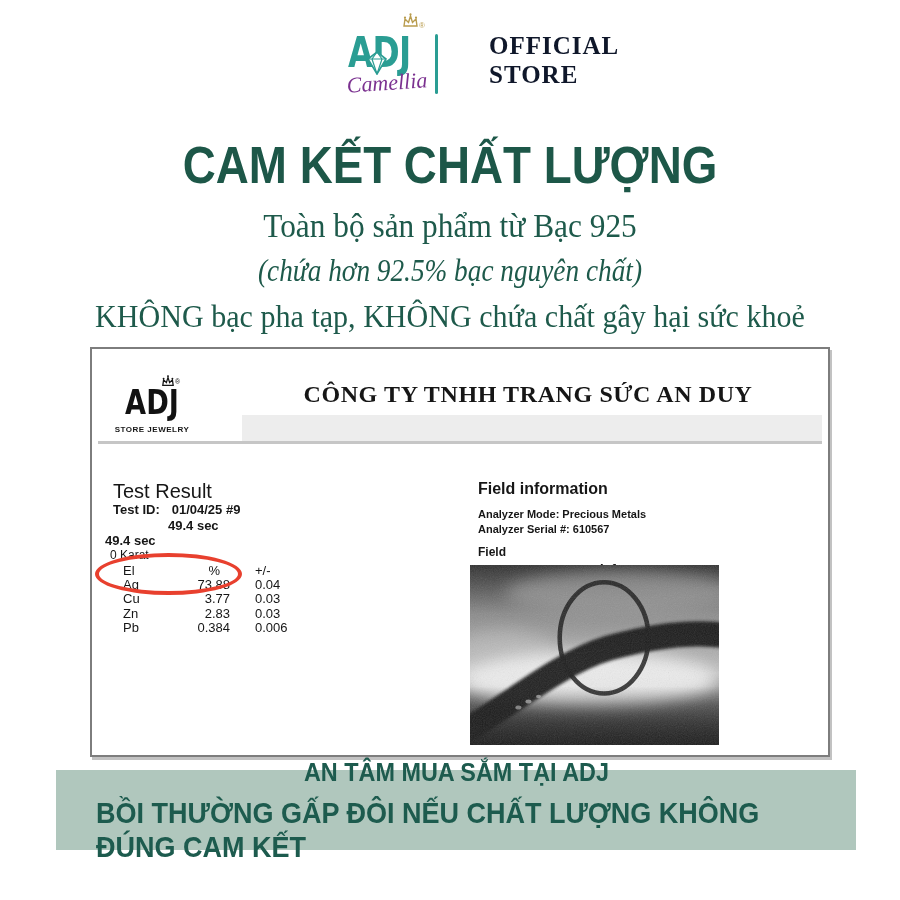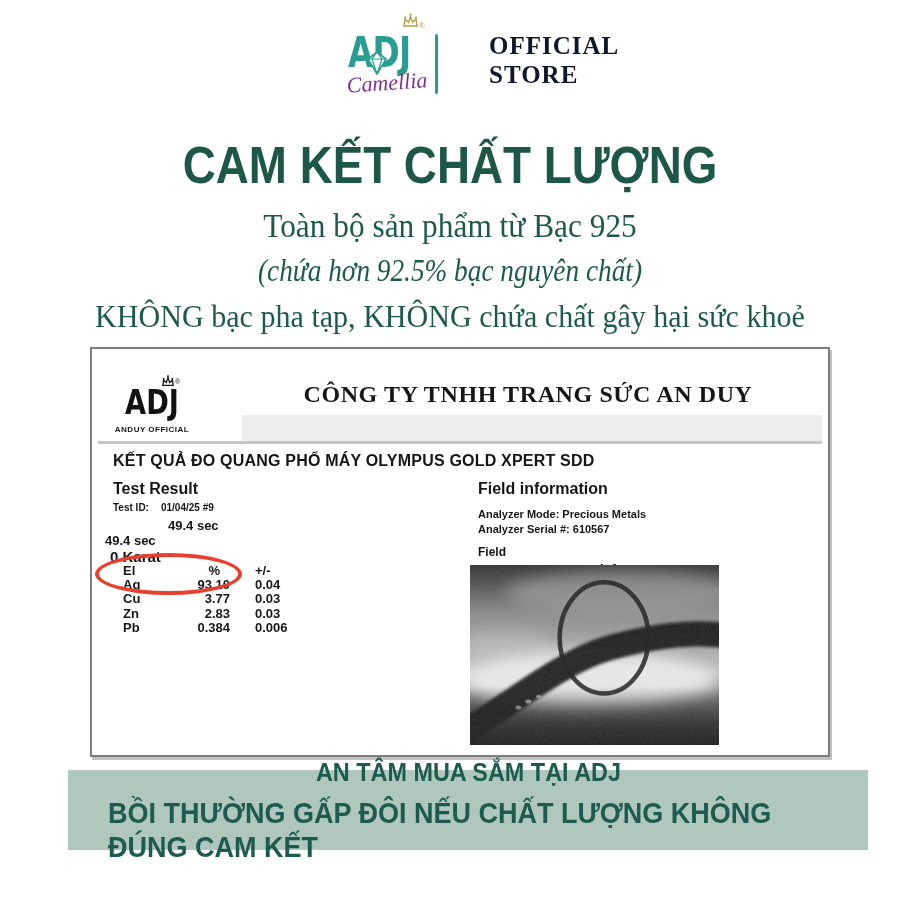--- a/index.html
+++ b/index.html
@@ -48,46 +48,46 @@
                    font-family:"DejaVu Sans",sans-serif; font-size:34px; font-weight:600;
                    color:#121212; transform:scaleX(.8); transform-origin:center; line-height:1.05; }
   .cert-logo-sub { position:absolute; left:-6px; top:52px; width:88px; font-size:8px;
                    letter-spacing:.5px; font-weight:600; color:#161616; }
   .cert-company { left:156px; top:32px; width:560px; text-align:center;
                   font-family:"Liberation Serif",serif; font-weight:bold; font-size:24px;
                   letter-spacing:.6px; white-space:nowrap; }
   .scan-band { left:150px; top:66px; width:580px; height:26px; background:#ededed; }
   .header-rule { left:6px; top:92px; width:724px; height:3px; background:#c6c6c6; }
   .report-title { left:21px; top:103px; font-size:16px; font-weight:bold; letter-spacing:.2px; }
-  .tr-head { left:21px; top:131px; font-size:16px; font-weight:bold; }
-  .tid-row { left:21px; top:153px; font-size:10px; font-weight:600; }
+  .tr-head { left:21px; top:131px; font-size:20px; font-weight:normal; }
+  .tid-row { left:21px; top:153px; font-size:13px; font-weight:600; }
   .tid-row span { position:static; }
   .tid-val { margin-left:12px; }
   .tid-time { left:76px; top:169px; font-size:13px; font-weight:600; }
   .duration { left:13px; top:184px; font-size:13px; font-weight:600; }
-  .karat { left:18px; top:199px; font-size:15px; font-weight:700; }
-
-  .el-table { left:31px; top:215px; font-size:13px; font-weight:700; line-height:14.2px; }
+  .karat { left:18px; top:199px; font-size:12px; font-weight:400; }
+
+  .el-table { left:31px; top:215px; font-size:13px; font-weight:400; line-height:14.2px; }
   .el-row { position:static; display:grid; grid-template-columns:69px 38px 85px; }
   .el-row .c2 { text-align:right; }
   .el-row .c2.hdr { padding-right:10px; }
   .el-row .c3 { padding-left:25px; }
   .el-row span { position:static; }
   .red-oval { left:3px; top:204px; width:147px; height:42px; border:4px solid #e8402e;
               border-radius:50%; background:transparent; }
 
   .ti-head { left:386px; top:131px; font-size:16px; font-weight:bold; }
   .ti-mode { left:386px; top:159px; font-size:11px; font-weight:600; }
   .ti-serial { left:386px; top:174px; font-size:11px; font-weight:600; }
   .ti-field { left:386px; top:196px; font-size:12px; font-weight:600; }
   .ti-info { left:508px; top:212px; font-size:13px; font-weight:600; }
   .photo { left:378px; top:216px; width:249px; height:180px; }
 
   
-  .banner { position:absolute; left:68px; top:770px; width:800px; height:80px;
+  .banner { position:absolute; left:56px; top:770px; width:800px; height:80px;
             background:#b0c7bd; color:#1d5b4e; display:flex; flex-direction:column;
             justify-content:center; align-items:center; gap:8px; }
   .banner-1 { font-size:26px; font-weight:bold; transform:scaleX(.9); }
   .banner-2 { font-size:30px; font-weight:bold; transform:scaleX(.9); }
 </style>
 </head>
 <body>
 
 <div class="page">
 
@@ -121,46 +121,45 @@
 
     <div class="cert-logo">
       <svg class="cert-logo-crown" width="14" height="12" viewBox="0 0 17 15">
         <path d="M2 13 L3 6 L6.5 9.5 L8.5 3 L10.5 9.5 L14 6 L15 13 Z" fill="none" stroke="#161616" stroke-width="1.6"></path>
         <circle cx="3" cy="4.5" r="1.2" fill="#161616"></circle>
           <circle cx="8.5" cy="1.4" r="1.2" fill="#161616"></circle>
           <circle cx="14" cy="4.5" r="1.2" fill="#161616"></circle>
       </svg>
       <div class="cert-logo-reg">®</div>
       <div class="cert-logo-adj">ADJ</div>
-      <div class="cert-logo-sub">ANDUY OFFICIAL</div>
+      <div class="cert-logo-sub">STORE JEWELRY</div>
     </div>
 
     <div class="cert-company">CÔNG TY TNHH TRANG SỨC AN DUY</div>
     <div class="scan-band"></div>
     <div class="header-rule"></div>
 
-    <div class="report-title">KẾT QUẢ ĐO QUANG PHỔ MÁY OLYMPUS GOLD XPERT SDD</div>
 
     <div class="tr-head">Test Result</div>
     <div class="tid-row">
       <span>Test ID:</span><span class="tid-val">01/04/25 #9</span>
     </div>
     <div class="tid-time">49.4 sec</div>
     <div class="duration">49.4 sec</div>
     <div class="karat">0 Karat</div>
 
     <div class="el-table">
       <div class="el-row">
         <span class="c1">El</span>
         <span class="c2 hdr">%</span>
         <span class="c3">+/-</span>
       </div>
       <div class="el-row">
         <span class="c1">Ag</span>
-        <span class="c2">93.10</span>
+        <span class="c2">73.88</span>
         <span class="c3">0.04</span>
       </div>
       <div class="el-row">
         <span class="c1">Cu</span>
         <span class="c2">3.77</span>
         <span class="c3">0.03</span>
       </div>
       <div class="el-row">
         <span class="c1">Zn</span>
         <span class="c2">2.83</span>

